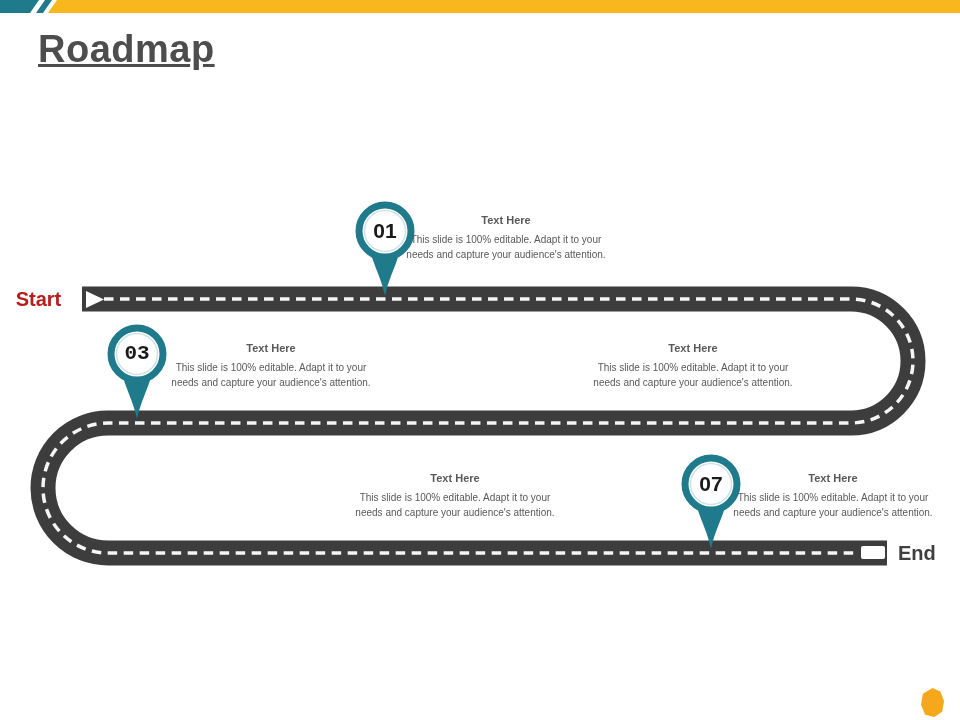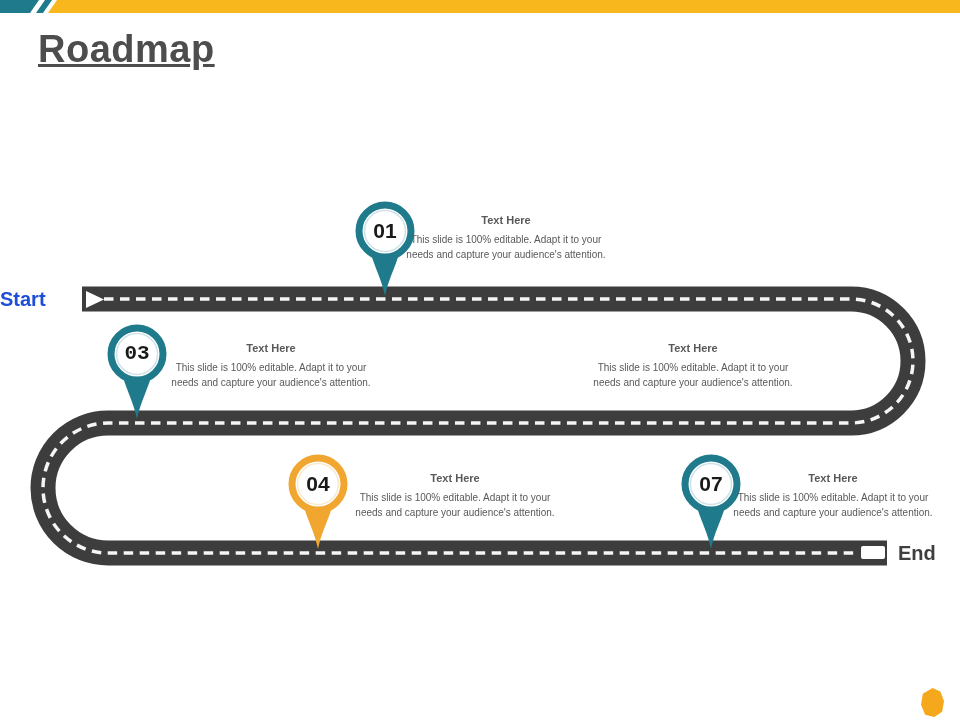--- a/index.html
+++ b/index.html
@@ -11,22 +11,22 @@
   .topbar{position:absolute;left:0;top:0;width:960px;height:13px;display:block;}
   
   .title{
     position:absolute;left:30px;top:20px;font-size:38px;font-weight:700;
     color:#4d4d4d;letter-spacing:0.5px;margin:8px;text-decoration:underline;
   }
   
   .road-svg{position:absolute;left:0;top:0;width:960px;height:720px;}
   
   .start-label{
-    position:absolute;left:0;top:288px;width:77px;text-align:left;
-    font-size:20px;font-weight:700;color:#1d4ed8;
+    position:absolute;left:0;top:288px;width:77px;text-align:center;
+    font-size:20px;font-weight:700;color:#b91c1c;
   }
   .end-label{
     position:absolute;left:898px;top:542px;width:70px;text-align:left;
     font-size:20px;font-weight:700;color:#3f3f3f;
   }
   
   .pin{position:absolute;width:76px;height:96px;}
   .pin svg{position:absolute;left:0;top:0;width:76px;height:96px;}
   .pin .num{
     position:absolute;left:0;top:19px;width:76px;text-align:center;
@@ -99,28 +99,20 @@
       <circle cx="38" cy="30" r="26" fill="#ffffff" stroke-width="7" stroke="#1f7a8c"></circle>
       <circle cx="38" cy="30" r="20.5" fill="none" stroke-width="1.5" stroke="#cde3e8"></circle>
     </svg>
     <div class="num">03</div>
   </div>
   <div class="tb tb-03">
     <h3>Text Here</h3>
     <p>This slide is 100% editable. Adapt it to your needs and capture your audience's attention.</p>
   </div>
 
-  <div class="pin pin-04">
-    <svg viewBox="0 0 76 96">
-      <path d="M22,46 C27,66 34,76 38,95 C42,76 49,66 54,46 Z" fill="#f0a62f"></path>
-      <circle cx="38" cy="30" r="26" fill="#ffffff" stroke-width="7" stroke="#f0a62f"></circle>
-      <circle cx="38" cy="30" r="20.5" fill="none" stroke-width="1.5" stroke="#f9e9cd"></circle>
-    </svg>
-    <div class="num">04</div>
-  </div>
   <div class="tb tb-04">
     <h3>Text Here</h3>
     <p>This slide is 100% editable. Adapt it to your needs and capture your audience's attention.</p>
   </div>
 
   <div class="pin pin-05">
     <svg viewBox="0 0 76 96">
       <path d="M22,46 C27,66 34,76 38,95 C42,76 49,66 54,46 Z" fill="#1f7a8c"></path>
       <circle cx="38" cy="30" r="26" fill="#ffffff" stroke-width="7" stroke="#1f7a8c"></circle>
       <circle cx="38" cy="30" r="20.5" fill="none" stroke-width="1.5" stroke="#cde3e8"></circle>

